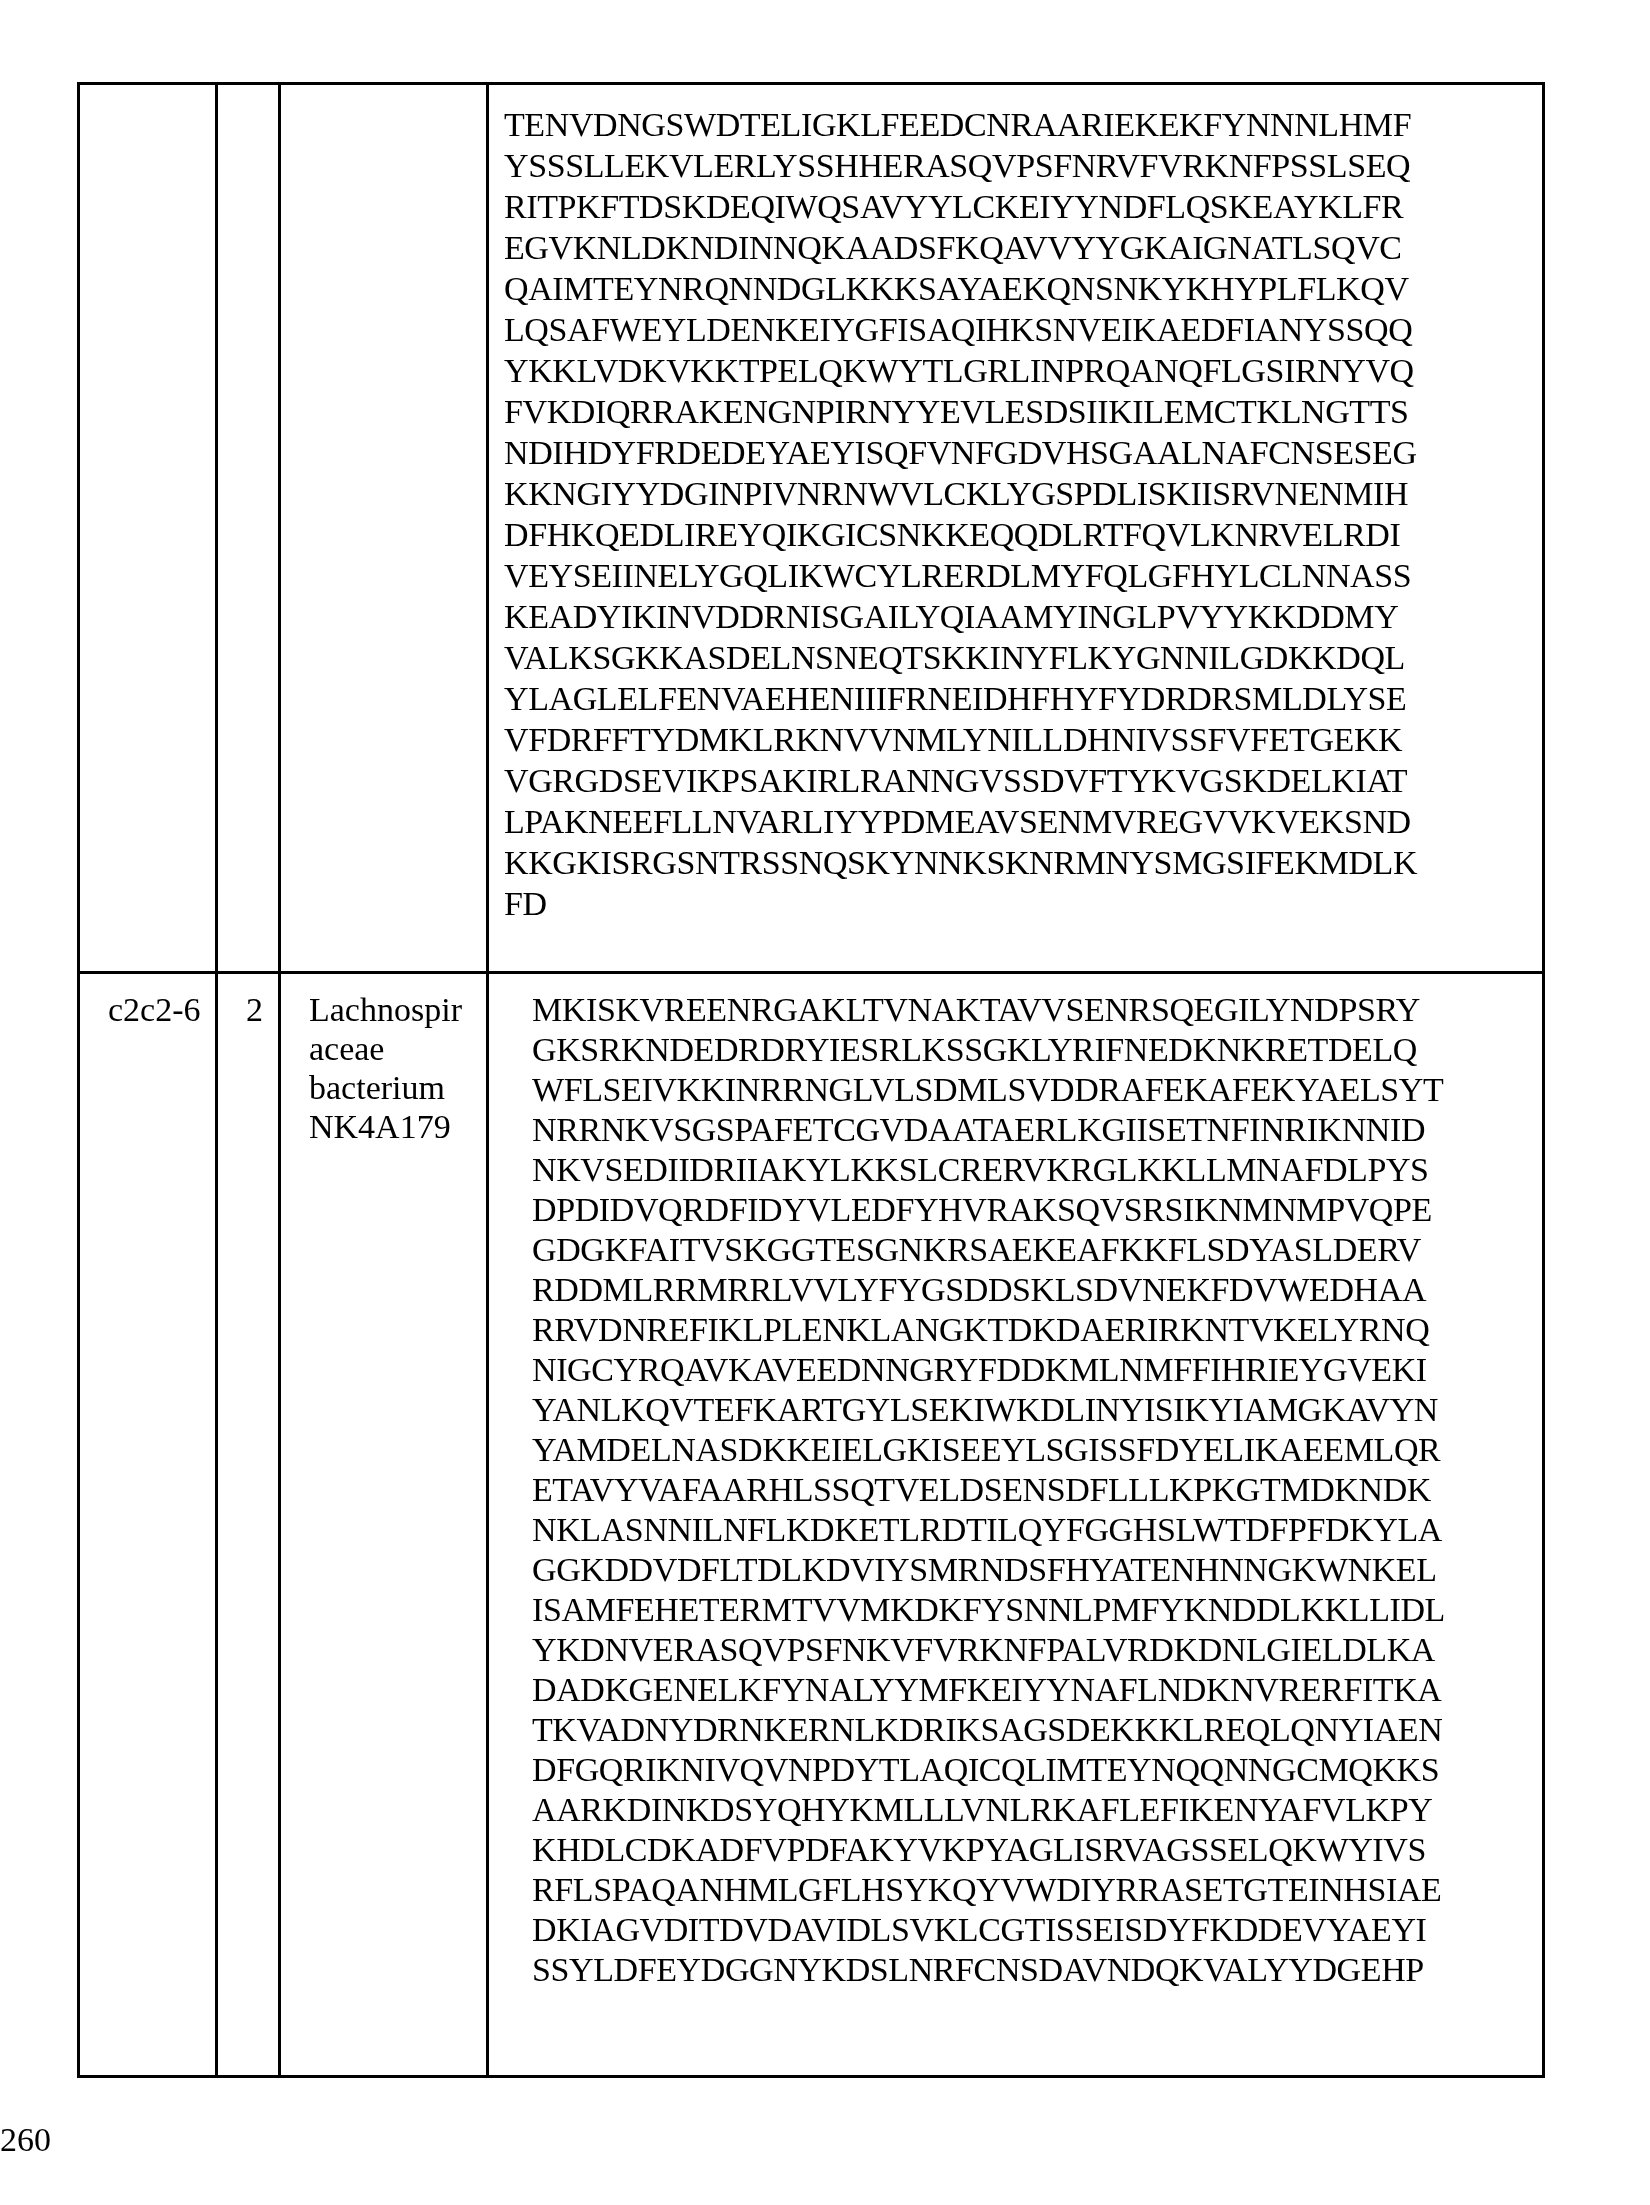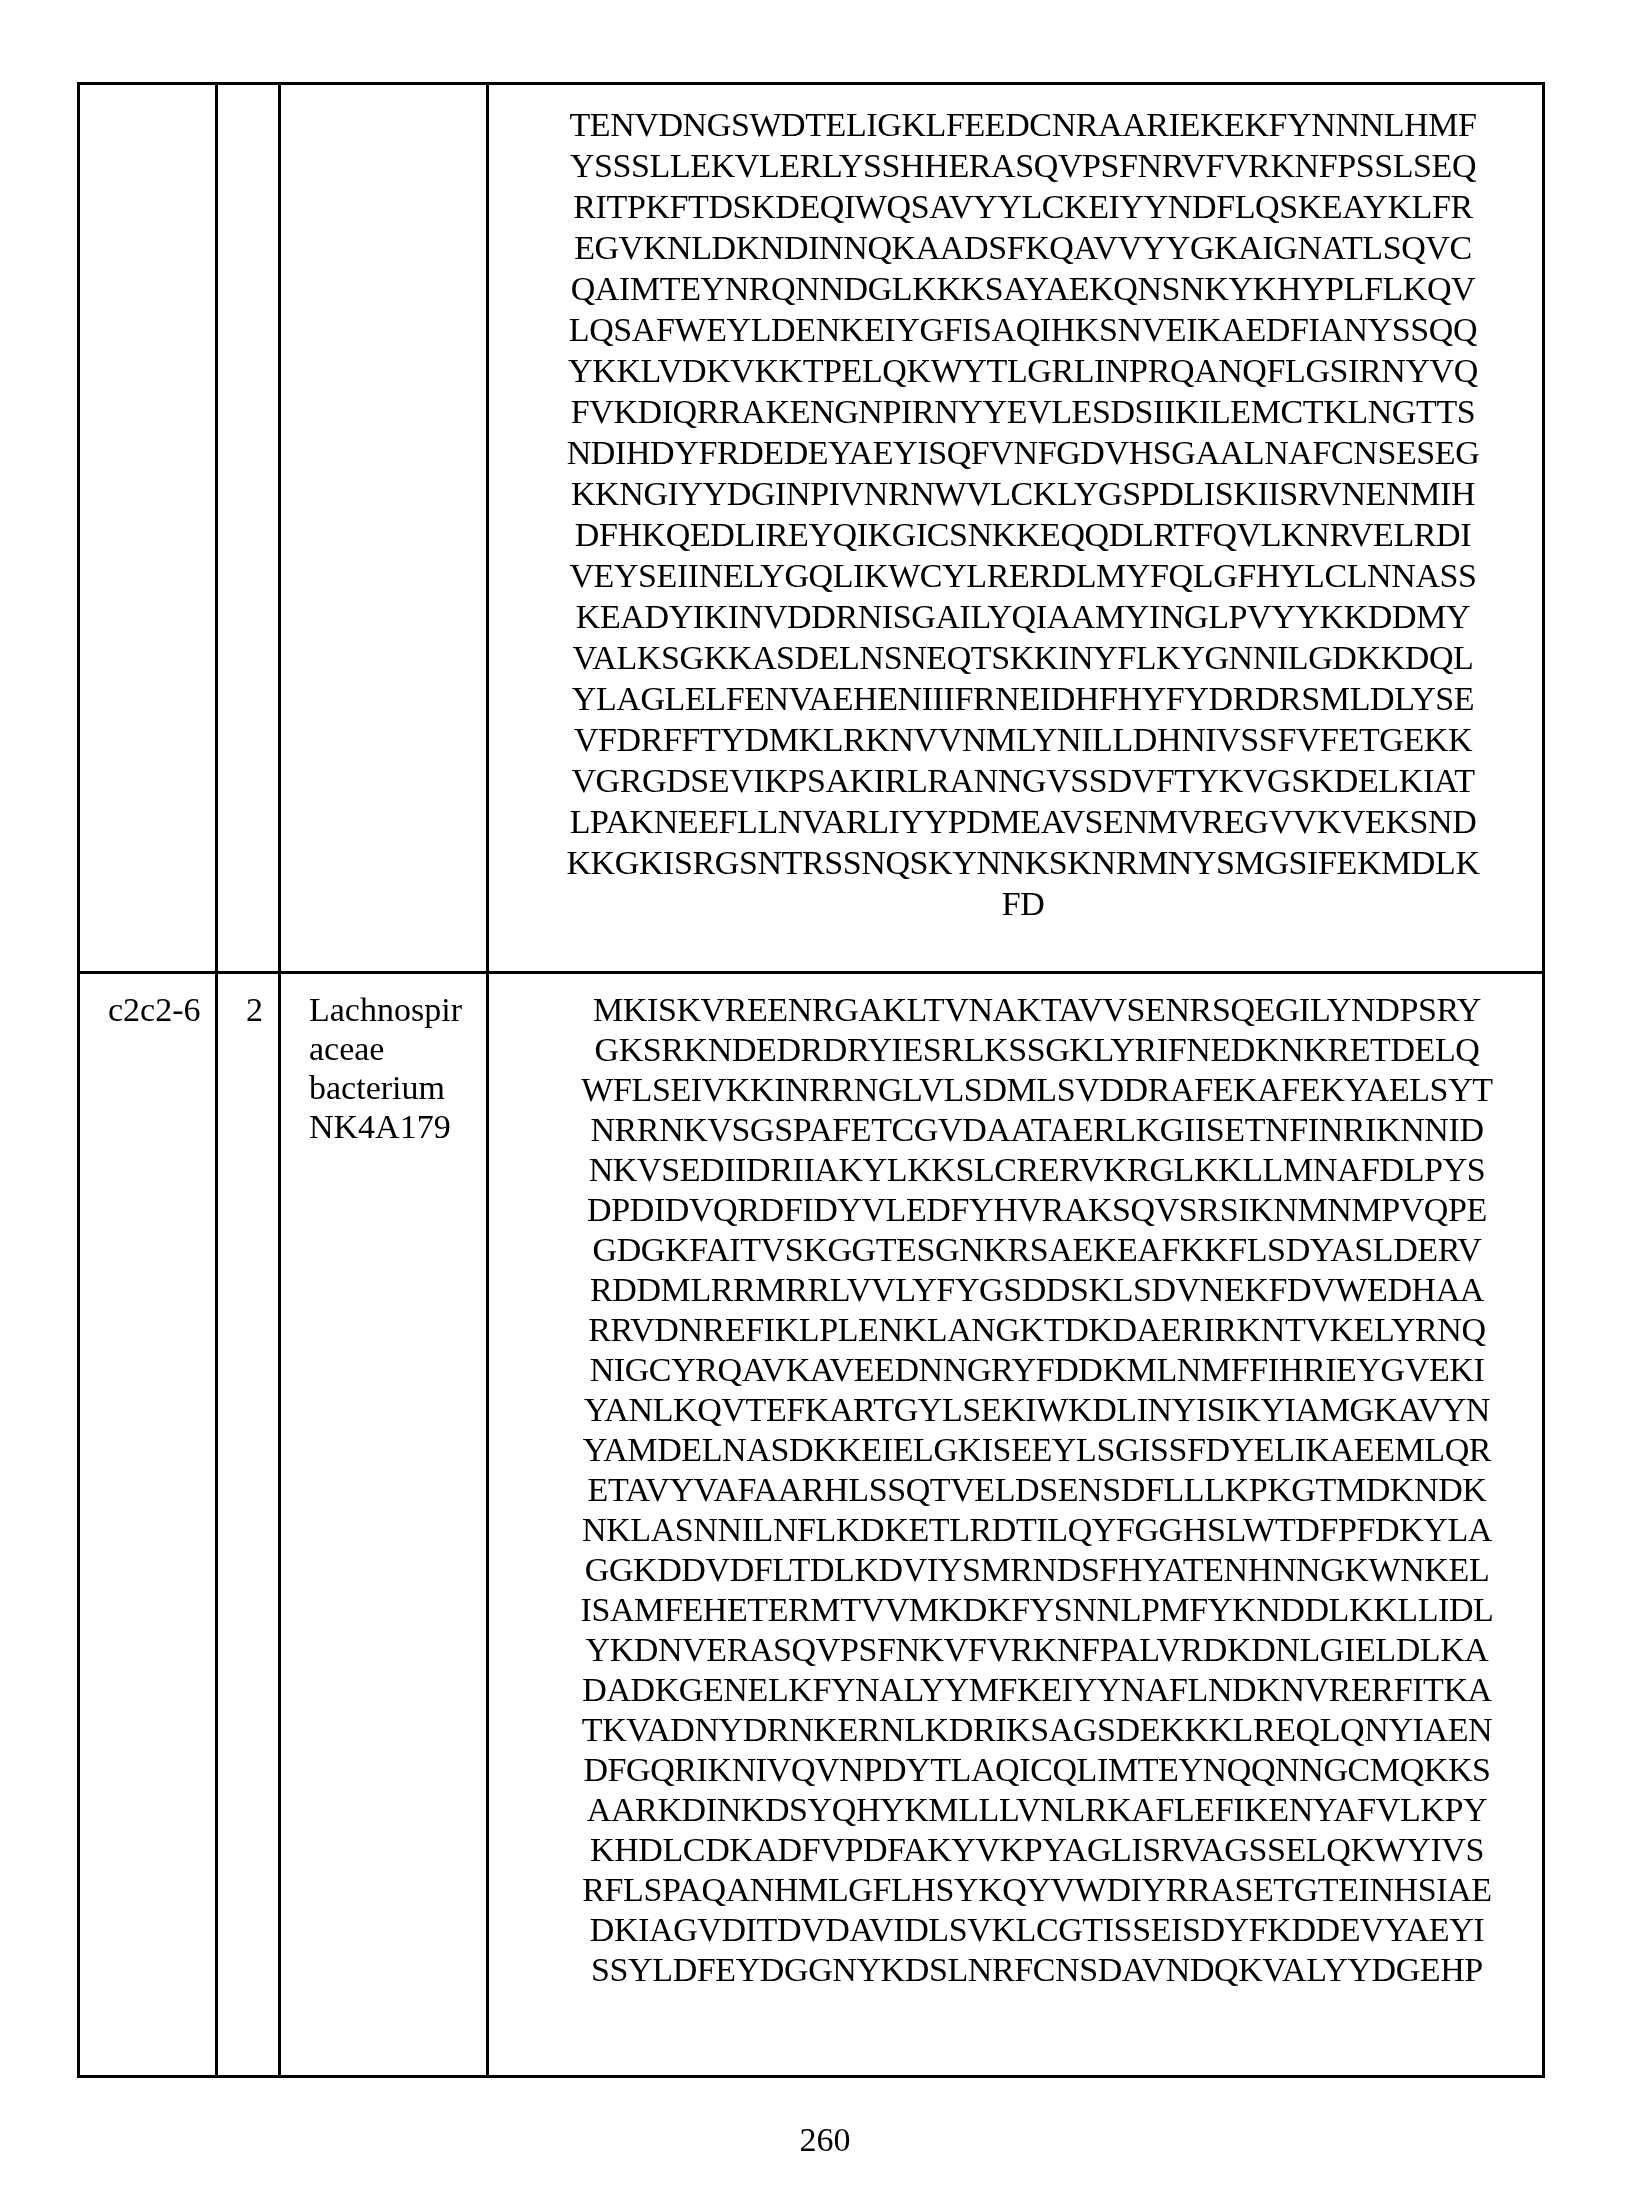--- a/index.html
+++ b/index.html
@@ -19,24 +19,24 @@
   .col-org { width: 208px; }
   .col-seq { width: auto; }
   .cell-text {
     font-size: 34px; line-height: 39px; padding: 16.4px 9px 0 15px; margin-left: 13px;
   }
   .seq {
     font-size: 34px; line-height: 41px;
     padding: 19.4px 0 18px 15px;
     white-space: nowrap; letter-spacing: -0.4px;
   }
-  .seq .line { display: block; text-align: center; }
+  .seq .line { display: block; }
   .row2 .seq { line-height: 40px; padding-top: 16.4px; padding-bottom: 21px; padding-left: 43px; }
   .page-number {
-    position: absolute; top: 2121px; left: 0; width: 1650px; text-align: center;
+    position: absolute; top: 2121px; left: 0; width: 1650px; text-align: left;
     font-size: 34px;
   }
 </style>
 </head>
 <body>
 
 <table class="page-table">
   <colgroup>
     <col class="col-id">
       <col class="col-n">

